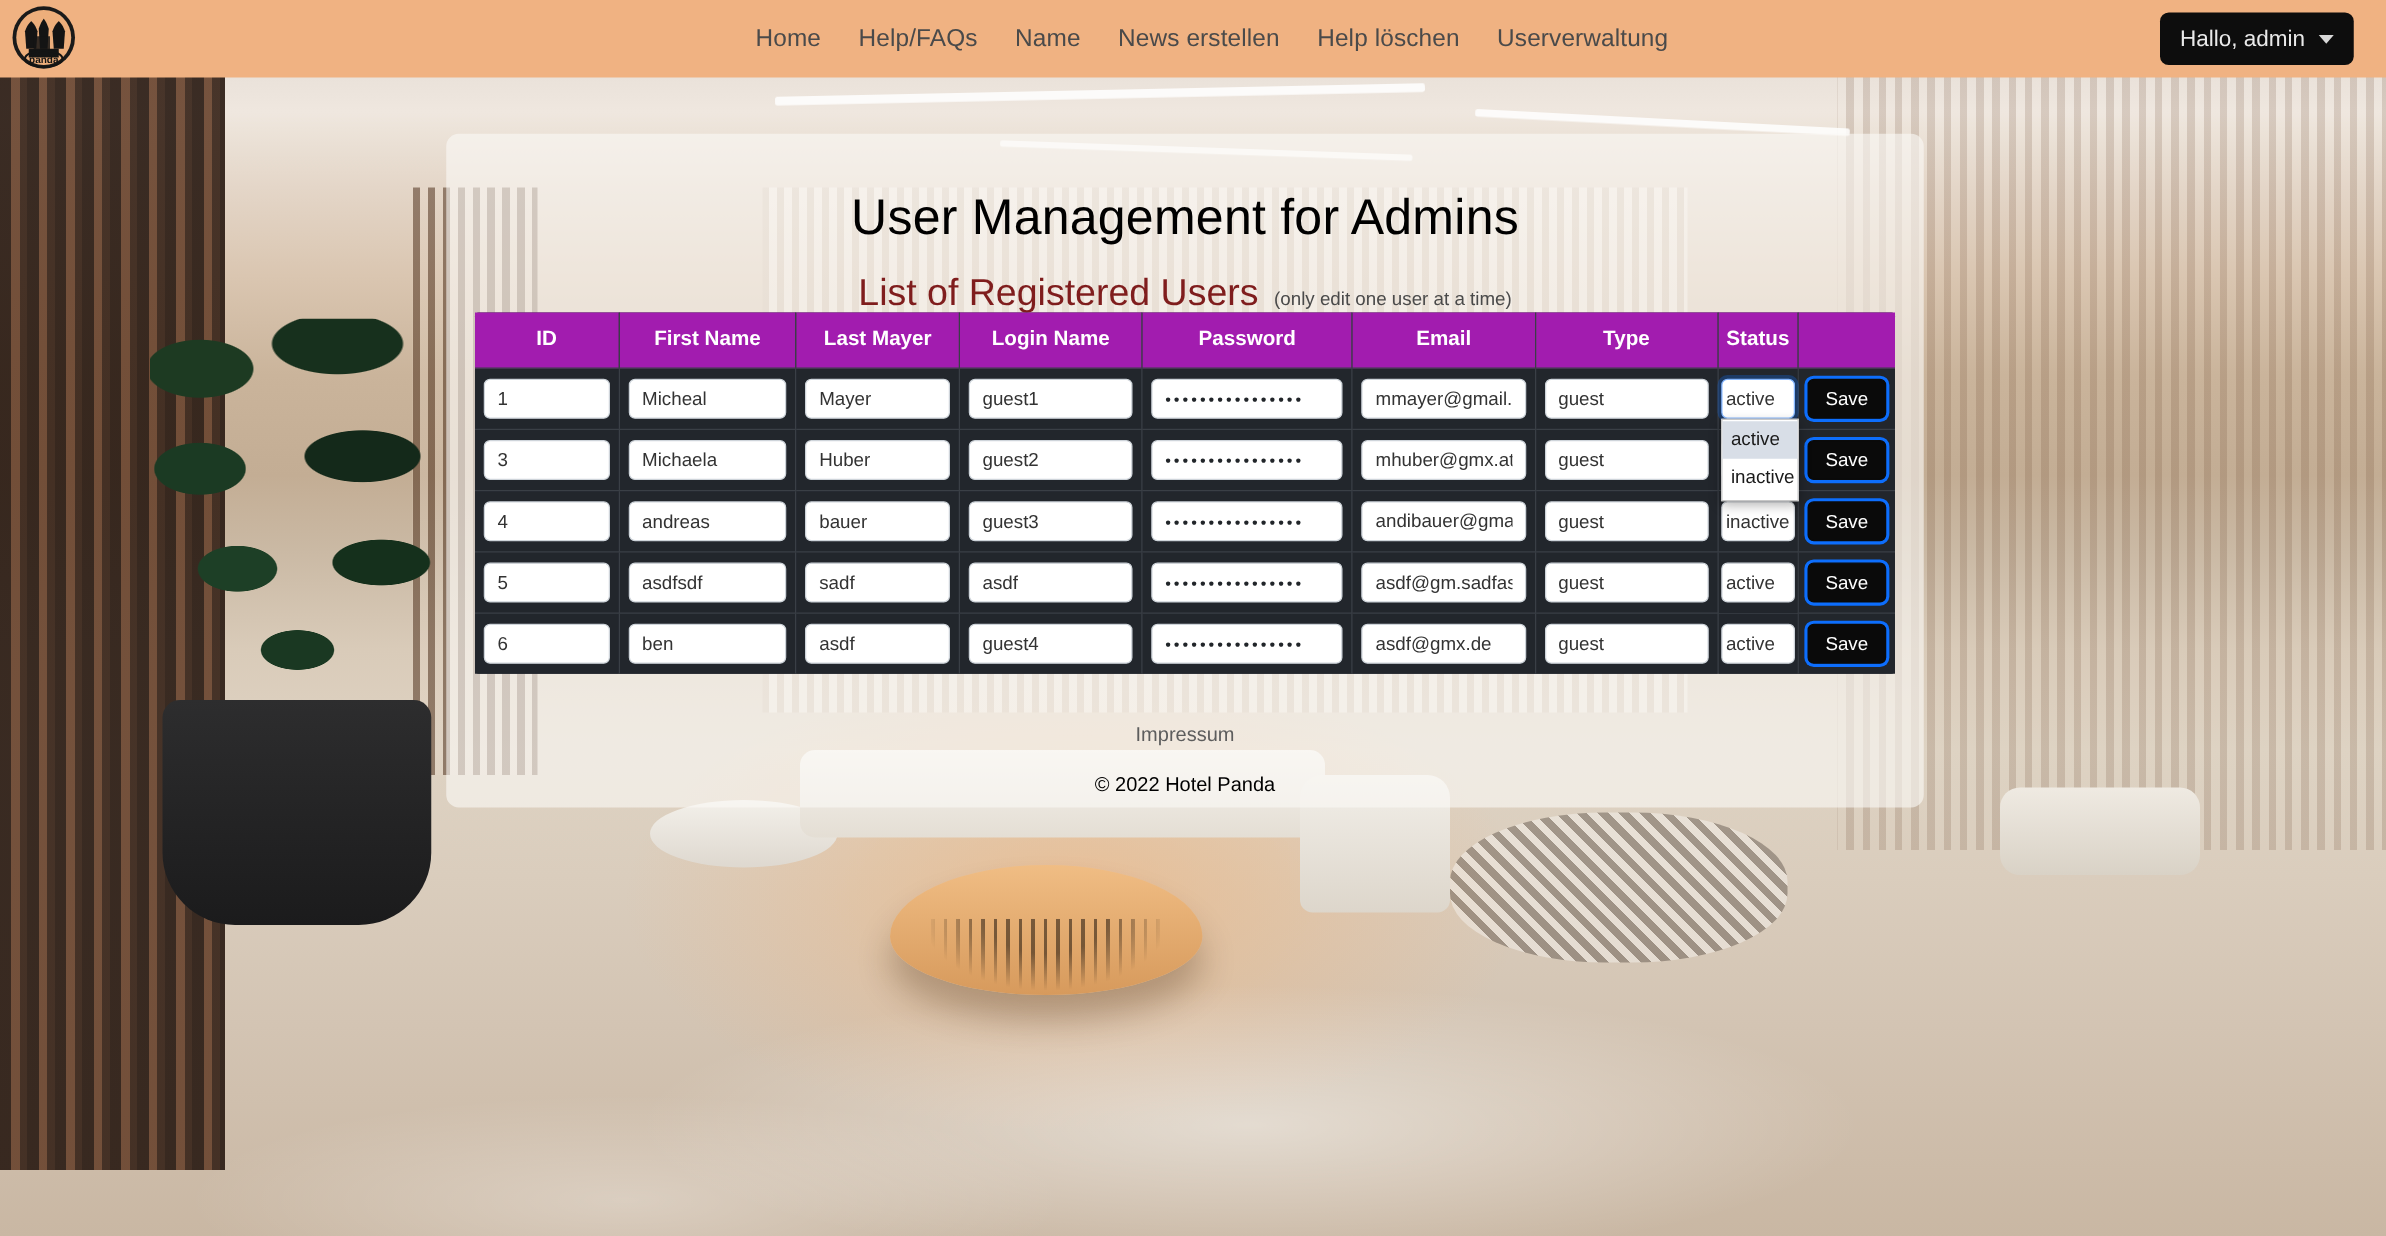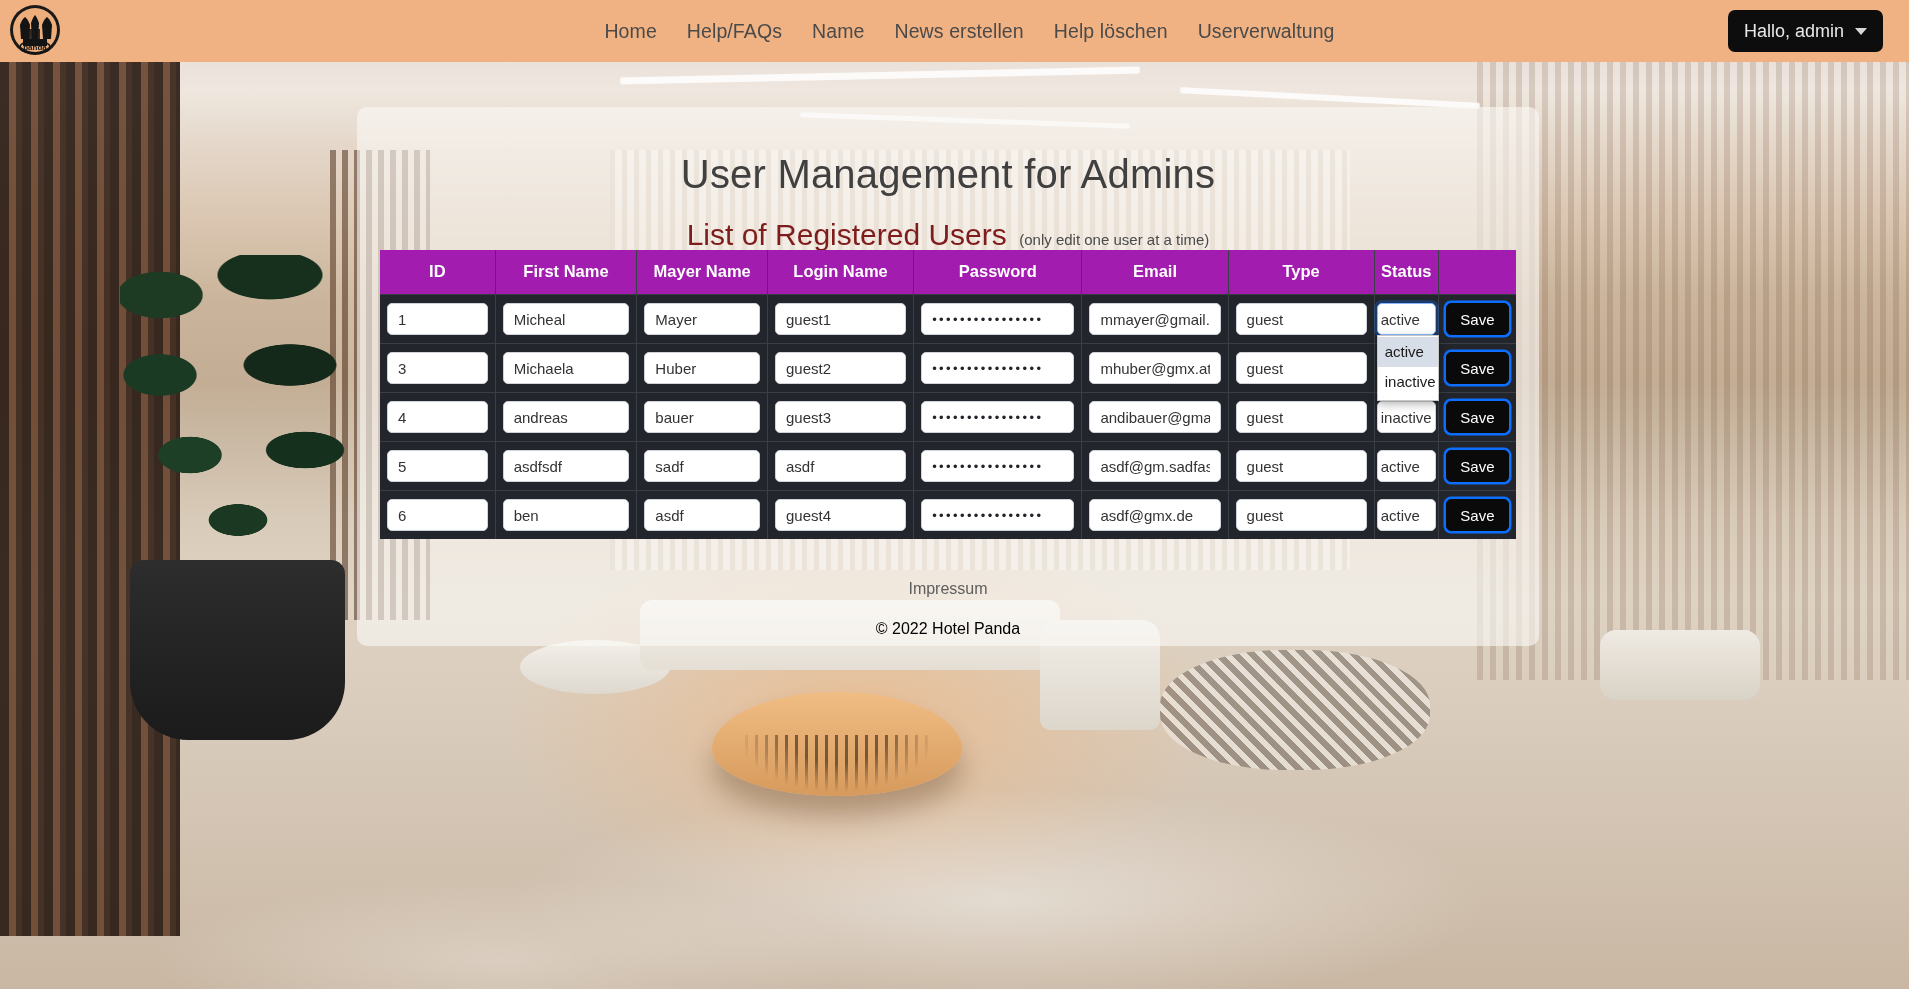--- a/index.html
+++ b/index.html
@@ -149,21 +149,21 @@
   }
 
   
   .card {
     position:absolute; left:357px; top:107px; width:1182px; height:539px;
     background: rgba(250,248,245,.62);
     border-radius: 10px;
     z-index: 5;
   }
   .title {
-    text-align:center; color:#404040; font-weight:400;
+    text-align:center; color:#000000; font-weight:400;
     font-size:40px; line-height:1; padding-top:47px; letter-spacing:.2px;
   }
   .subtitle-row {
     text-align:center; margin-top:24px;
   }
   .subtitle {
     color:#7f1d1d; font-size:30px; font-weight:400;
   }
   .subnote {
     color:#4a4a4a; font-size:15px; margin-left:8px;
@@ -335,21 +335,21 @@
         <col class="c-pw">
           <col class="c-em">
           <col class="c-ty">
           <col class="c-st">
           <col class="c-sv">
       </colgroup>
       <thead>
         <tr>
           <th>ID</th>
           <th>First Name</th>
-          <th>Mayer Name</th>
+          <th>Last Mayer</th>
           <th>Login Name</th>
           <th>Password</th>
           <th>Email</th>
           <th>Type</th>
           <th>Status</th>
           <th></th>
         </tr>
       </thead>
       <tbody id="users-tbody">
           <tr>

